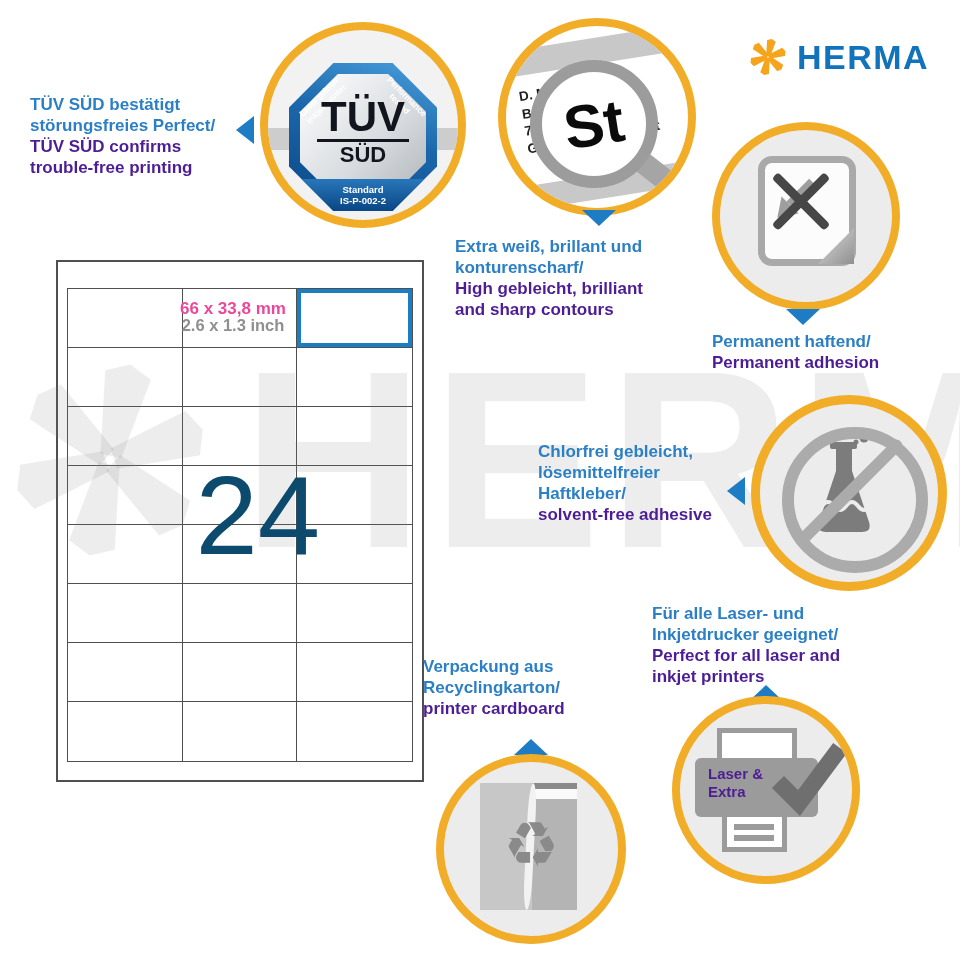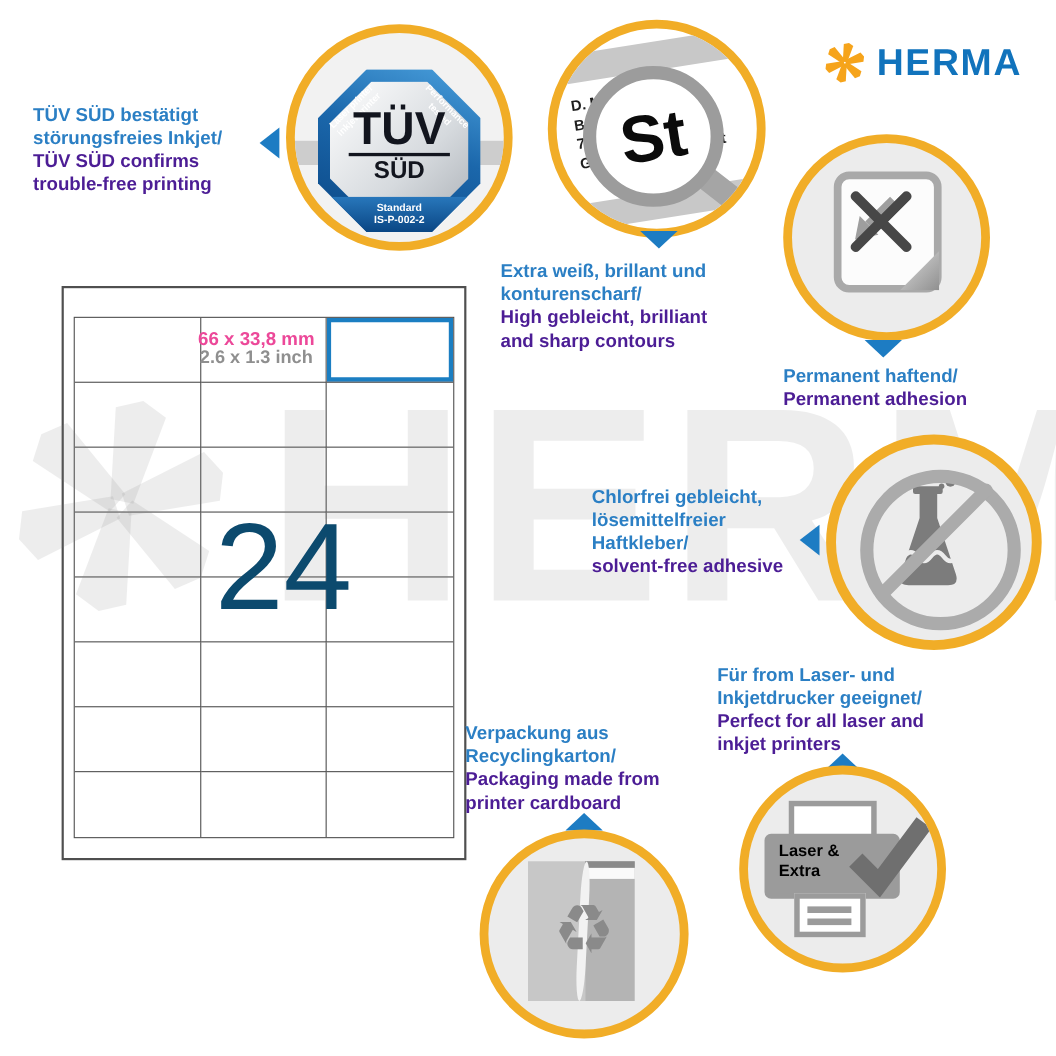--- a/index.html
+++ b/index.html
@@ -84,21 +84,21 @@
   #rec-right{position:absolute;left:88px;top:21px;width:45px;height:127px;background:#b4b4b4;}
   #rec-top{position:absolute;left:88px;top:21px;width:45px;height:6px;background:#8a8a8a;}
   #rec-white{position:absolute;left:88px;top:27px;width:45px;height:10px;background:#fafafa;}
   #rec-seam{position:absolute;left:82px;top:21px;width:8px;height:127px;background:#f2f2f2;border-radius:60%/30%;transform:rotate(3deg);}
   #rec-symbol{position:absolute;left:42px;top:48px;width:90px;text-align:center;font-size:62px;line-height:70px;color:#8a8a8a;
               font-family:"DejaVu Sans",sans-serif;}
   
   #prn-circle{left:672px;top:696px;width:172px;height:172px;}
   #prn-paper-top{position:absolute;left:37px;top:24px;width:70px;height:32px;background:#fff;border:5px solid #9b9b9b;}
   #prn-body{position:absolute;left:15px;top:54px;width:123px;height:59px;background:#9b9b9b;border-radius:6px;}
-  #prn-label{position:absolute;left:13px;top:7px;color:#000000;font-weight:bold;font-size:15px;line-height:18px;}
+  #prn-label{position:absolute;left:13px;top:7px;color:#4c1d95;font-weight:bold;font-size:15px;line-height:18px;}
   #prn-paper-bot{position:absolute;left:42px;top:108px;width:55px;height:30px;background:#fff;border:5px solid #9b9b9b;}
   .prn-line{position:absolute;left:7px;width:40px;height:6px;background:#9b9b9b;}
   #prn-check{position:absolute;left:90px;top:36px;}
 </style>
 </head>
 <body>
 
 <div id="stage">
 
   <div id="watermark">
@@ -135,21 +135,21 @@
       </div>
       <div id="tuv-std">
         <div>Standard</div>
         <div>IS-P-002-2</div>
       </div>
     </div>
   </div>
   <div class="arr left" style="left:236px;top:116px"></div>
   <div class="cap" style="left:30px;top:94px;width:235px">
     <div class="de">TÜV SÜD bestätigt</div>
-    <div class="de">störungsfreies Inkjet/</div>
+    <div class="de">störungsfreies Perfect/</div>
     <div class="en">TÜV SÜD confirms</div>
     <div class="en">trouble-free printing</div>
   </div>
 
   <div class="circle" id="mag-circle">
     <div id="mag-rot">
       <div class="mag-stripe" style="top:24px;height:26px"></div>
       <div class="mag-stripe" style="top:160px;height:24px"></div>
       <div id="mag-label-lines">
         <div>D. Mü</div>
@@ -254,35 +254,34 @@
   <div class="cap" style="left:538px;top:441px;width:205px">
     <div class="de">Chlorfrei gebleicht,</div>
     <div class="de">lösemittelfreier</div>
     <div class="de">Haftkleber/</div>
     <div class="en">solvent-free adhesive</div>
   </div>
 
   <div class="cap" style="left:423px;top:656px;width:214px">
     <div class="de">Verpackung aus</div>
     <div class="de">Recyclingkarton/</div>
-    <div class="en">Packaging made from</div>
     <div class="en">printer cardboard</div>
   </div>
   <div class="arr up" style="left:514px;top:739px"></div>
   <div class="circle" id="rec-circle">
     <div id="rec-left"></div>
     <div id="rec-right"></div>
     <div id="rec-top"></div>
     <div id="rec-white"></div>
     <div id="rec-seam"></div>
     <div id="rec-symbol">♻</div>
   </div>
 
   <div class="cap" style="left:652px;top:603px;width:226px">
-    <div class="de">Für from Laser- und</div>
+    <div class="de">Für alle Laser- und</div>
     <div class="de">Inkjetdrucker geeignet/</div>
     <div class="en">Perfect for all laser and</div>
     <div class="en">inkjet printers</div>
   </div>
   <div class="arr up" style="left:749px;top:685px"></div>
   <div class="circle" id="prn-circle">
     <div id="prn-paper-top"></div>
     <div id="prn-body">
       <div id="prn-label">
         <div>Laser &amp;</div>

